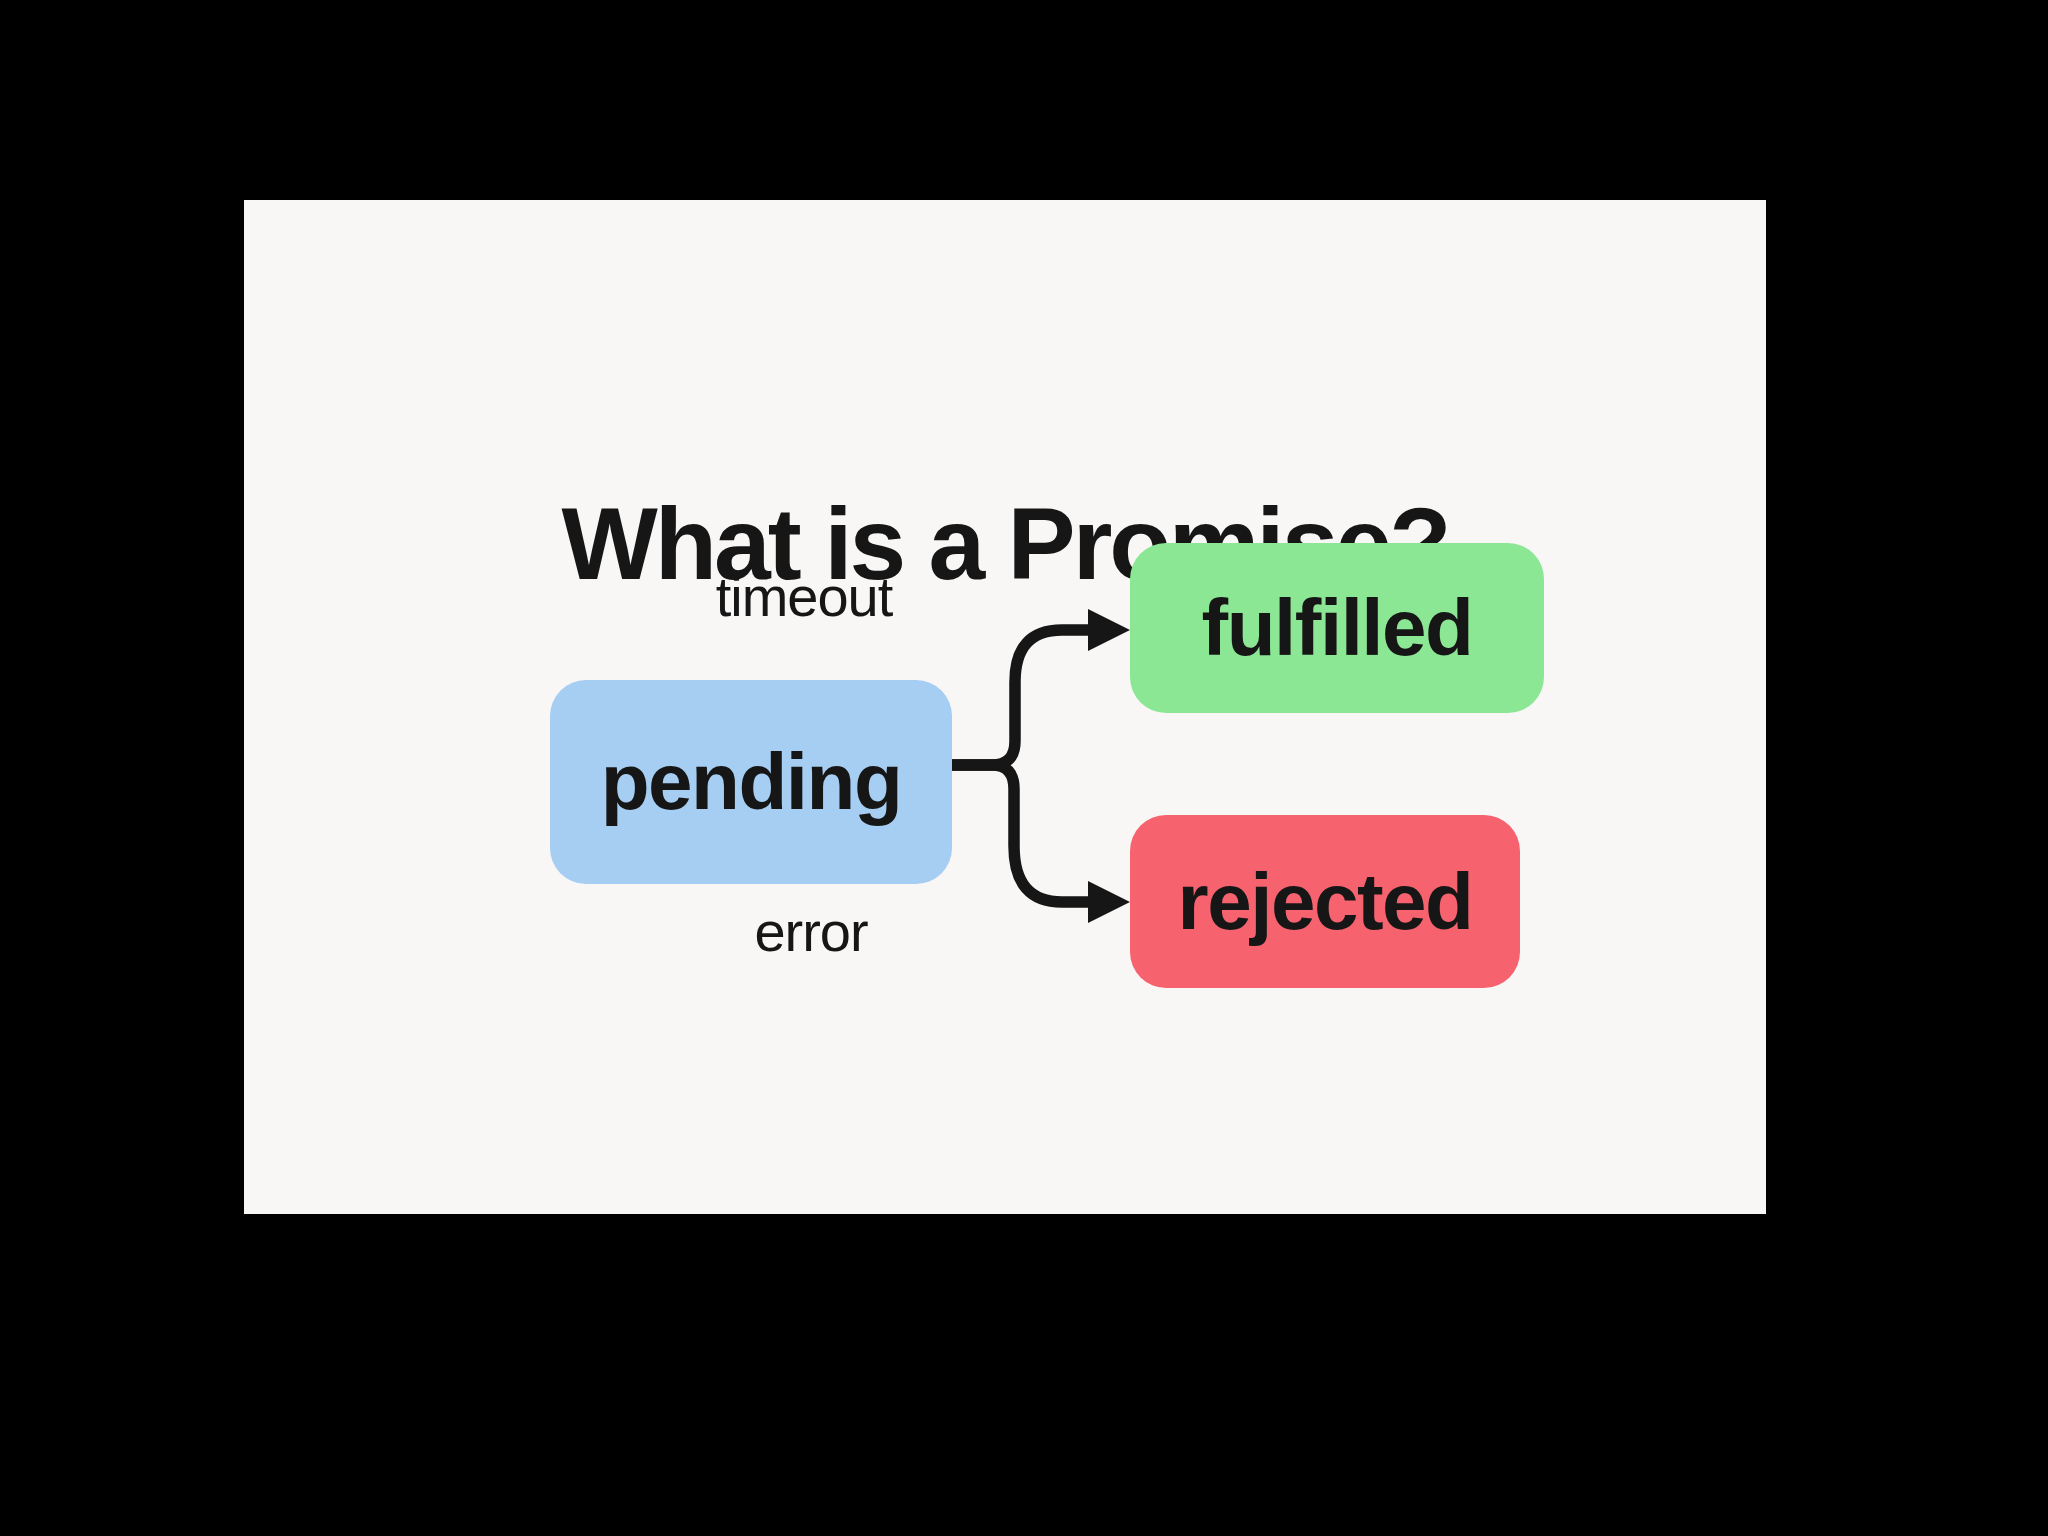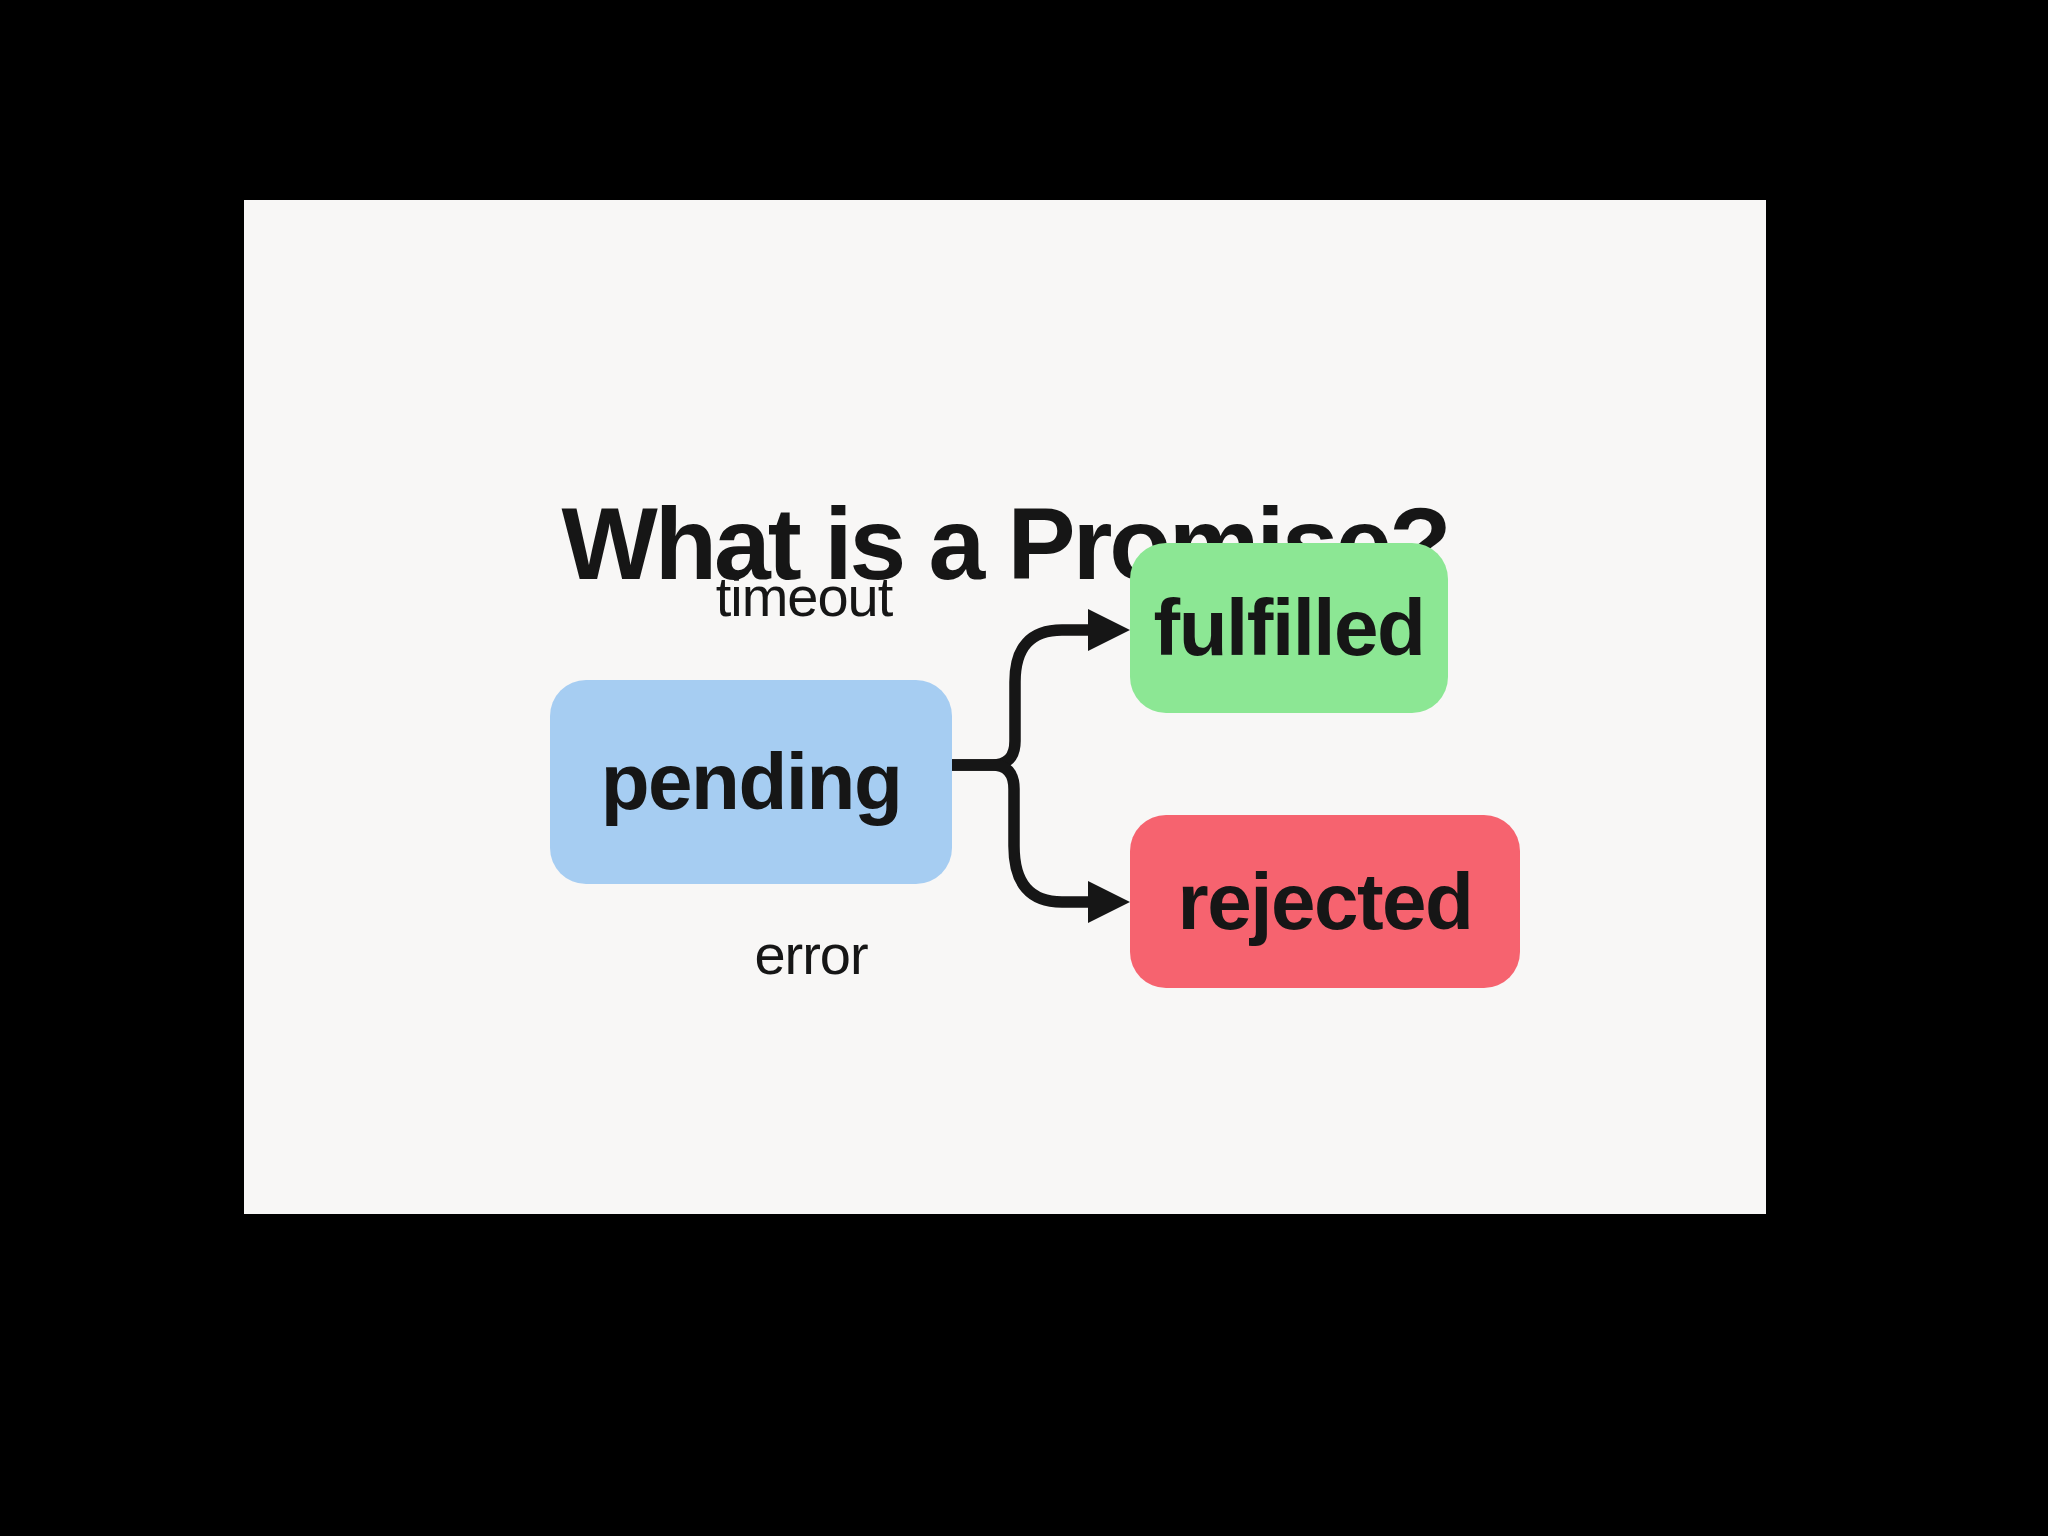--- a/index.html
+++ b/index.html
@@ -37,34 +37,34 @@
     align-items: center;
     justify-content: center;
     border-radius: 36px;
     font-size: 80px;
     font-weight: 700;
     letter-spacing: -1.5px;
     color: #161616;
     line-height: 1;
   }
   .state-pending   { left: 306px; top: 480px; width: 402px; height: 204px; background: #a6cdf2; }
-  .state-fulfilled { left: 886px; top: 343px; width: 318px; height: 170px; background: #8ce794; }
+  .state-fulfilled { left: 886px; top: 343px; width: 414px; height: 170px; background: #8ce794; }
   .state-rejected  { left: 886px; top: 615px; width: 390px; height: 173px; background: #f6636f; }
   .edge-label {
     position: absolute;
     transform: translate(-50%, -50%);
     font-size: 56px;
     font-weight: 400;
     letter-spacing: -1px;
     color: #161616;
     white-space: nowrap;
     line-height: 1;
   }
   .edge-label-timeout { left: 560px; top: 397px; }
-  .edge-label-error   { left: 567px; top: 755px; }
+  .edge-label-error   { left: 567px; top: 732px; }
   .connector-svg {
     position: absolute;
     left: 0; top: 0;
     width: 1522px; height: 1014px;
     pointer-events: none;
   }
   .connector-svg path {
     fill: none;
     stroke: #161616;
     stroke-width: 11.5px;

